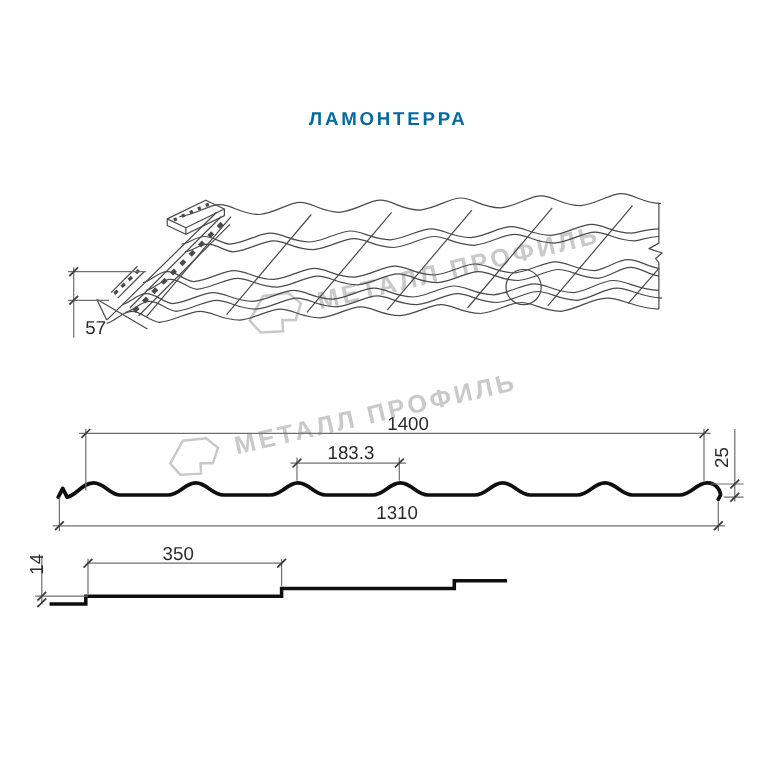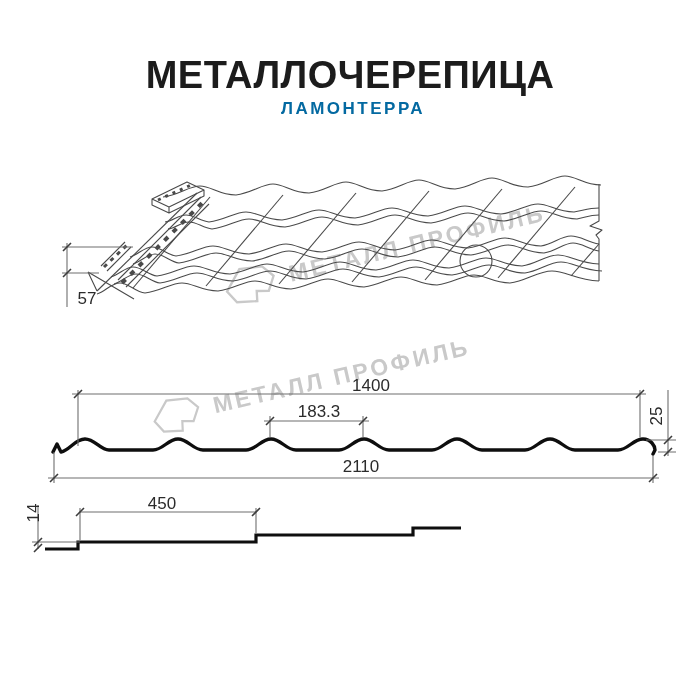--- a/index.html
+++ b/index.html
@@ -23,21 +23,20 @@
   
   .dim{position:absolute;transform:translate(-50%,-50%);font-size:17px;color:#2b2b2b;
        white-space:nowrap;z-index:3;}
   .dim.rot{transform:translate(-50%,-50%) rotate(-90deg);}
 </style>
 </head>
 <body>
 
 <div id="page">
 
-  <div class="title">МЕТАЛЛОЧЕРЕПИЦА</div>
   <div class="subtitle">Ламонтерра</div>
 
   <div id="wm1" class="wm">
     <svg width="58" height="42" viewBox="0 0 64 44">
       <path d="M5,25 L24,4 L49,7 L59,20 L50,35 L37,32 L35,43 L13,39 Z" fill="none" stroke="#c9c9c9" stroke-width="2.6"></path>
     </svg>
     <span class="wm-text">МЕТАЛЛ ПРОФИЛЬ</span>
   </div>
   <div id="wm2" class="wm">
     <svg width="54" height="40" viewBox="0 0 64 44">
@@ -184,17 +183,17 @@
         <path d="M34,546 L42,538 M34,552 L42,544"></path>
         <path d="M76,516 L84,508 M252,516 L260,508"></path>
       </g>
     </g>
   </svg>
 
   <div class="dim" style="left:87px;top:299px;">57</div>
   <div class="dim" style="left:371px;top:386px;">1400</div>
   <div class="dim" style="left:319px;top:412px;">183.3</div>
   <div class="dim rot" style="left:657px;top:416px;">25</div>
-  <div class="dim" style="left:361px;top:467px;">2110</div>
-  <div class="dim" style="left:162px;top:504px;">450</div>
+  <div class="dim" style="left:361px;top:467px;">1310</div>
+  <div class="dim" style="left:162px;top:504px;">350</div>
   <div class="dim rot" style="left:34px;top:513px;">14</div>
 
 </div>
 
 </body></html>

